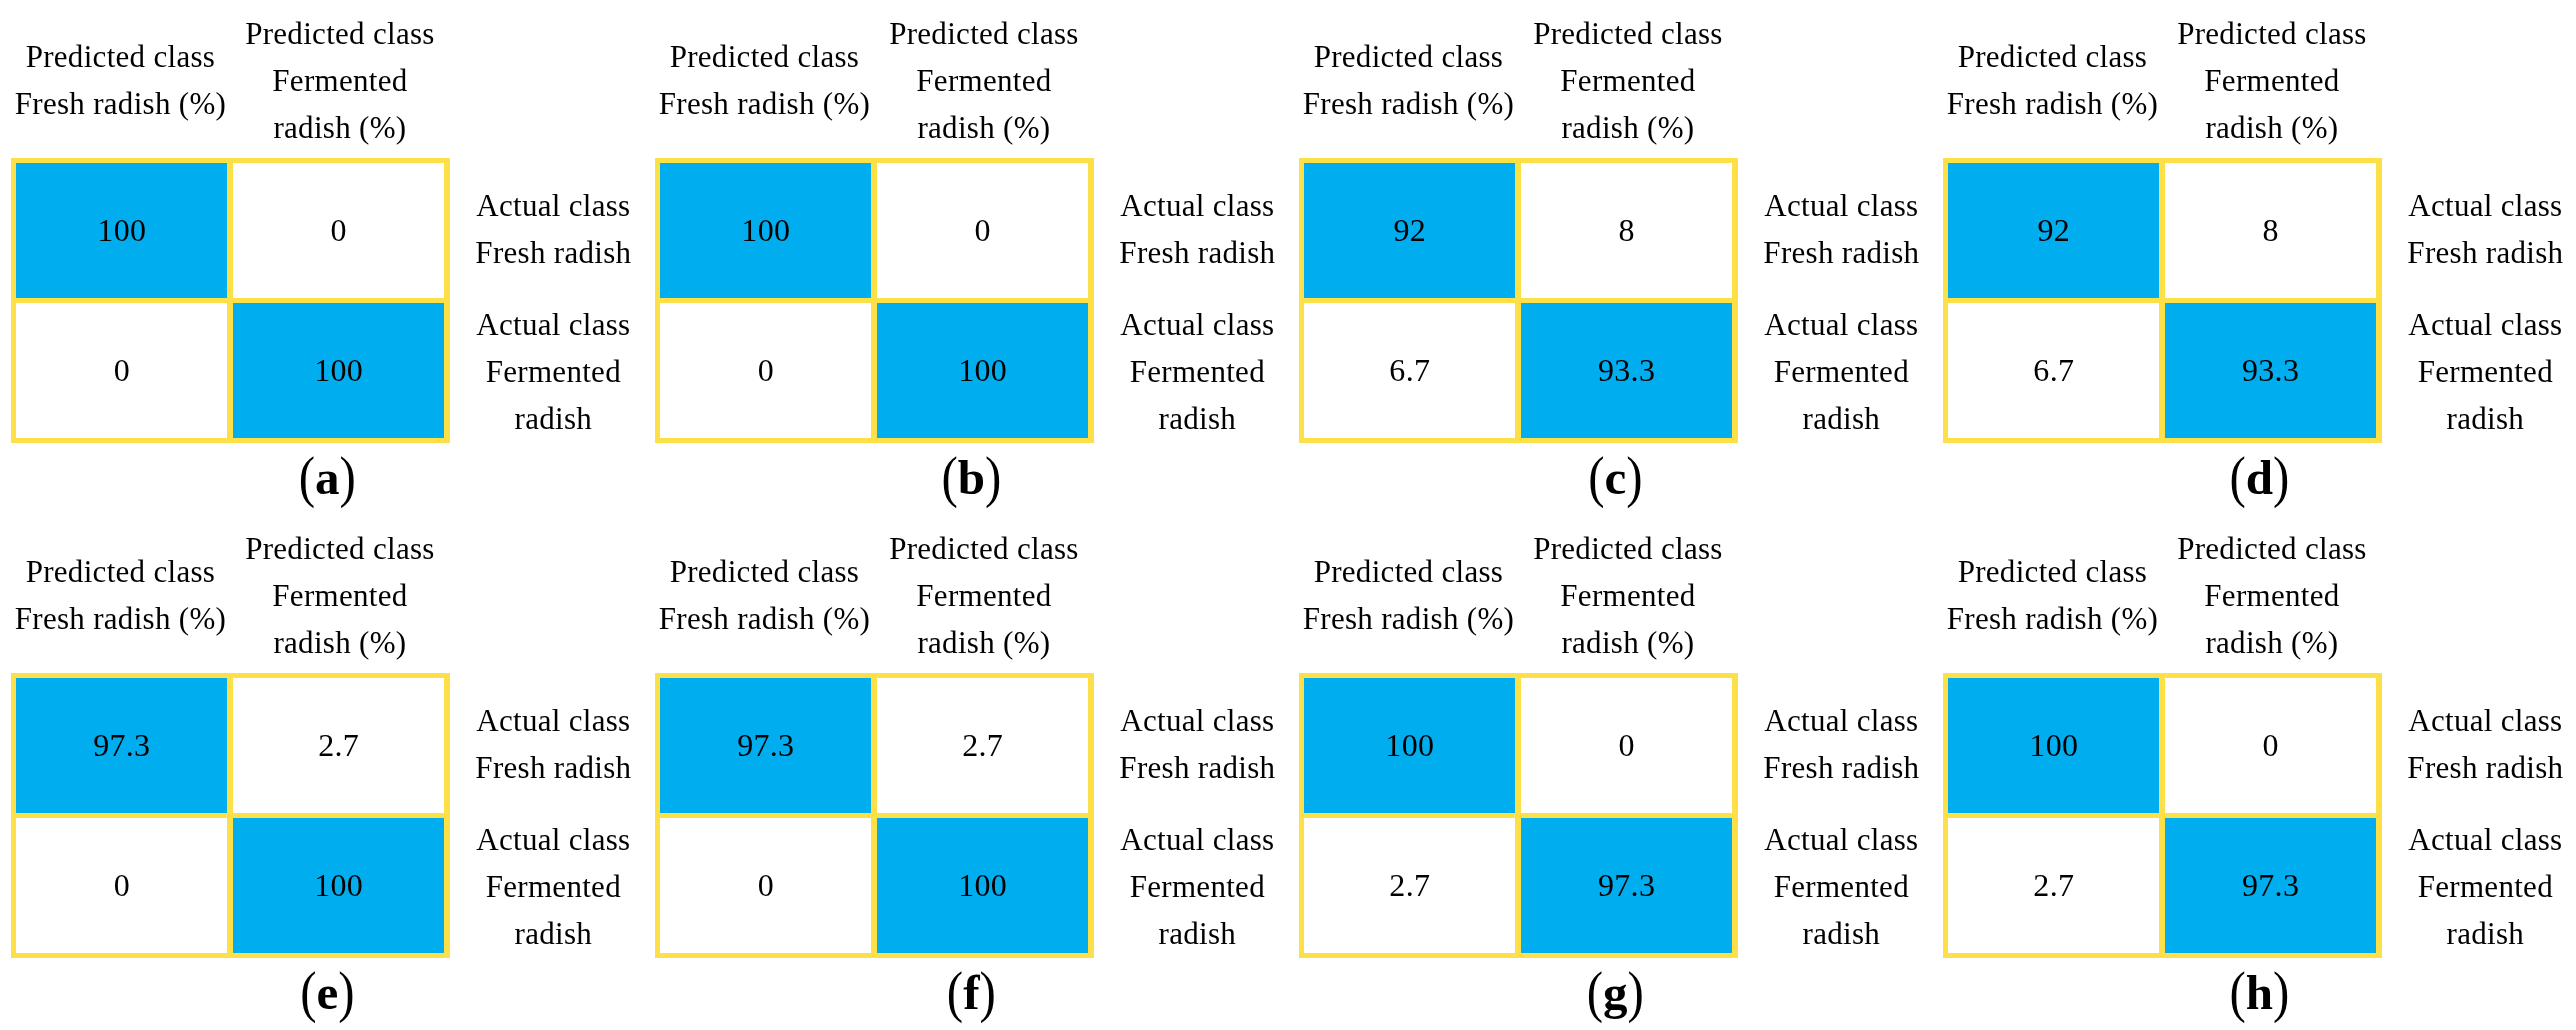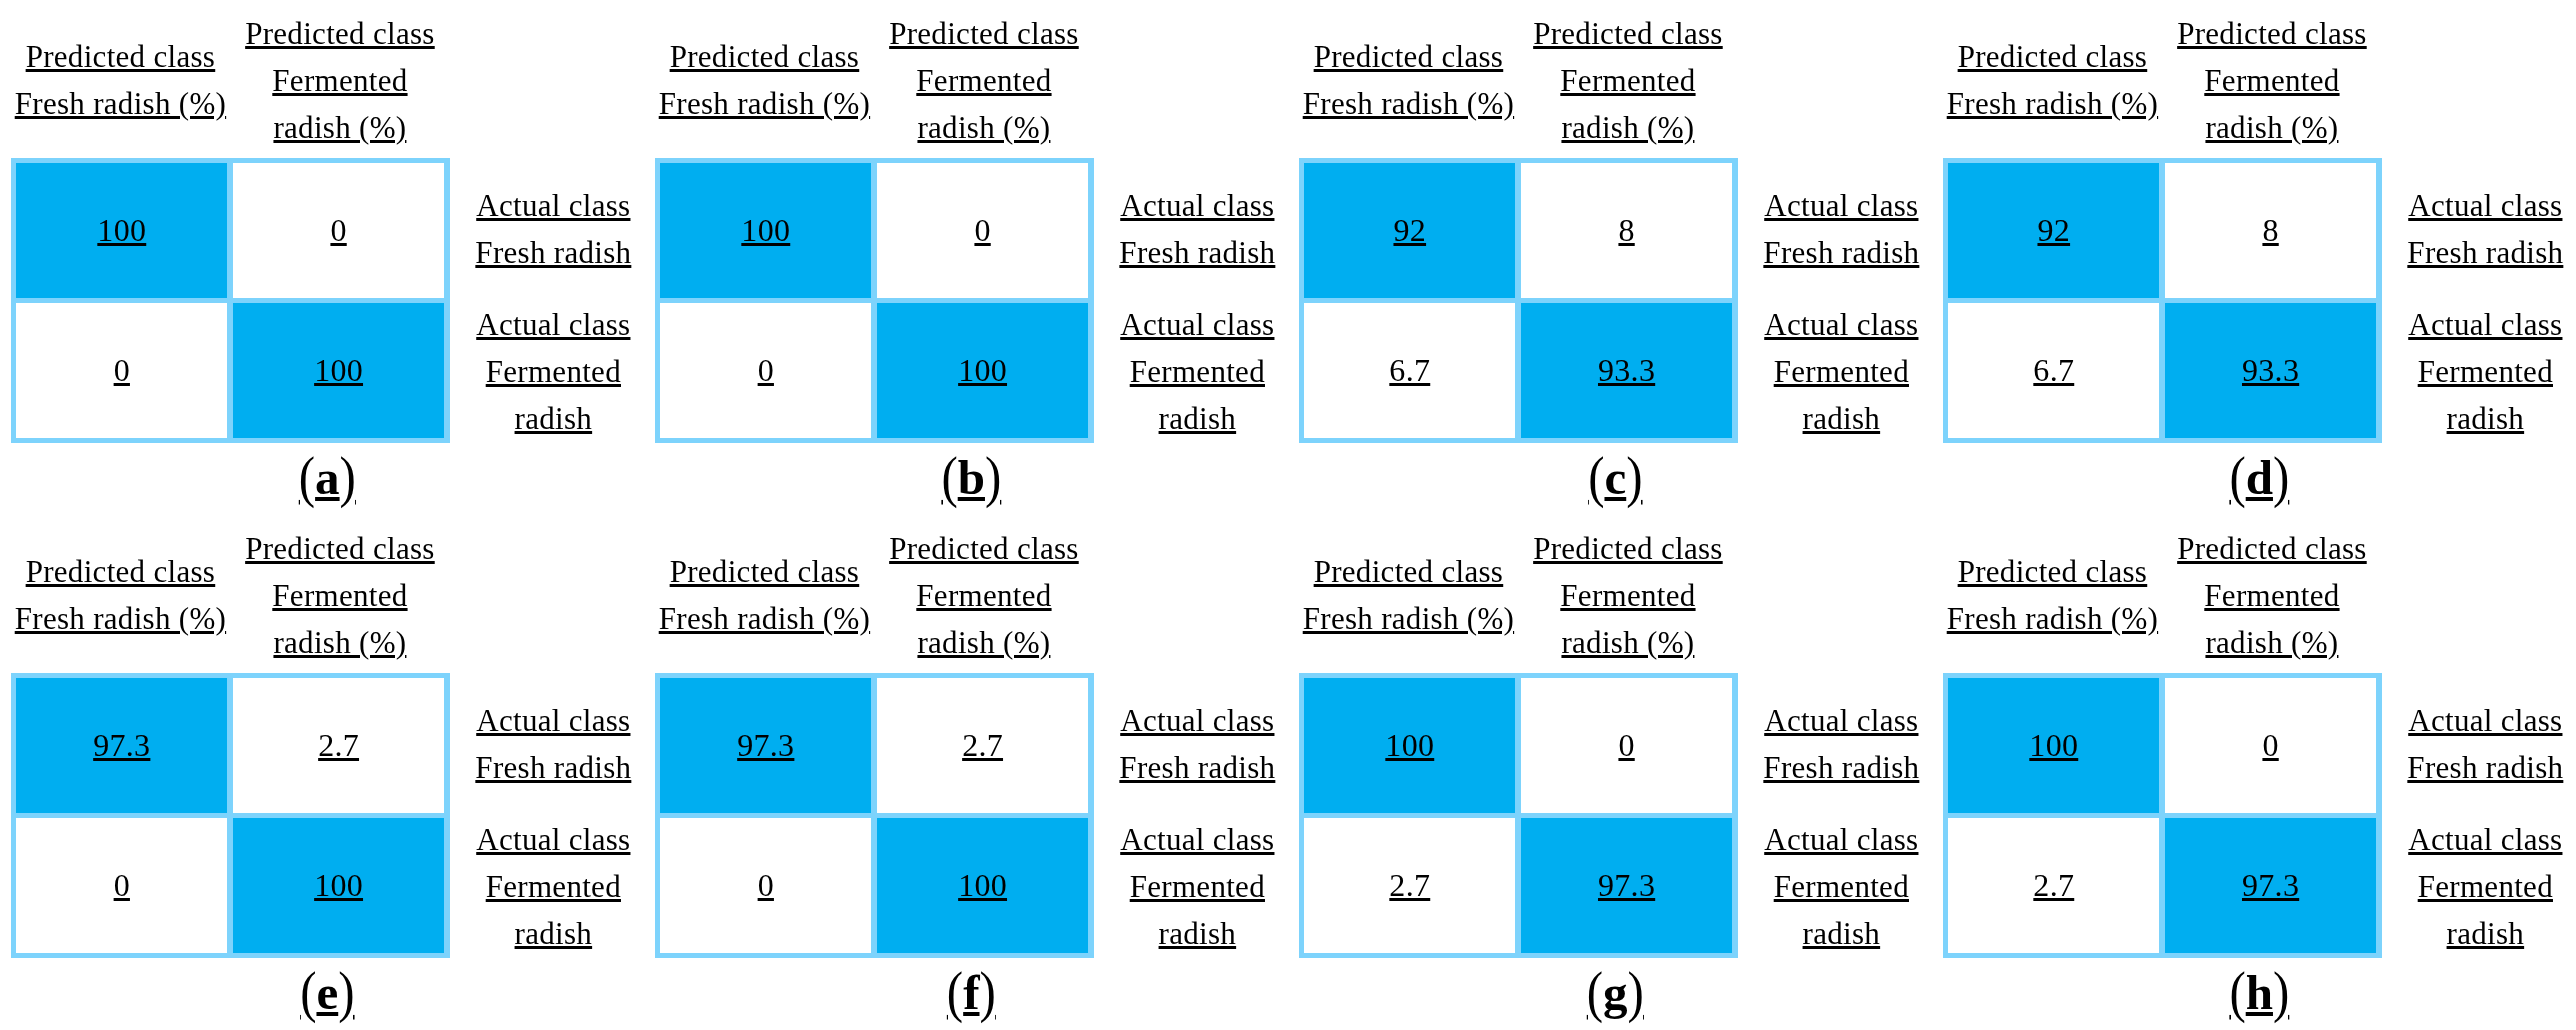--- a/index.html
+++ b/index.html
@@ -20,21 +20,20 @@
     display: grid;
     grid-template-columns: repeat(4, 644px);
     grid-template-rows: repeat(2, 515px);
   }
   .panel {
     box-sizing: border-box;
     padding-left: 10.7px;
     display: grid;
     grid-template-columns: 439px 1fr;
     grid-template-rows: 158px 285px 1fr;
-    text-decoration: underline;
   }
   .headers {
     grid-column: 1;
     grid-row: 1;
     display: flex;
     box-sizing: border-box;
     padding-top: 8.3px;
     padding-bottom: 6px;
   }
   .hcell {
@@ -45,21 +44,21 @@
     align-items: center;
     font-size: 31px;
     line-height: 47px;
     letter-spacing: 0.3px;
     white-space: nowrap;
   }
   .matrix {
     grid-column: 1;
     grid-row: 2;
     box-sizing: border-box;
-    background: #7dd3fc;
+    background: #fde047;
     display: grid;
     grid-template-columns: 1fr 1fr;
     grid-template-rows: 1fr 1fr;
     gap: 5.4px;
     padding: 5.4px;
   }
   .cell {
     background: #ffffff;
     display: flex;
     justify-content: center;

